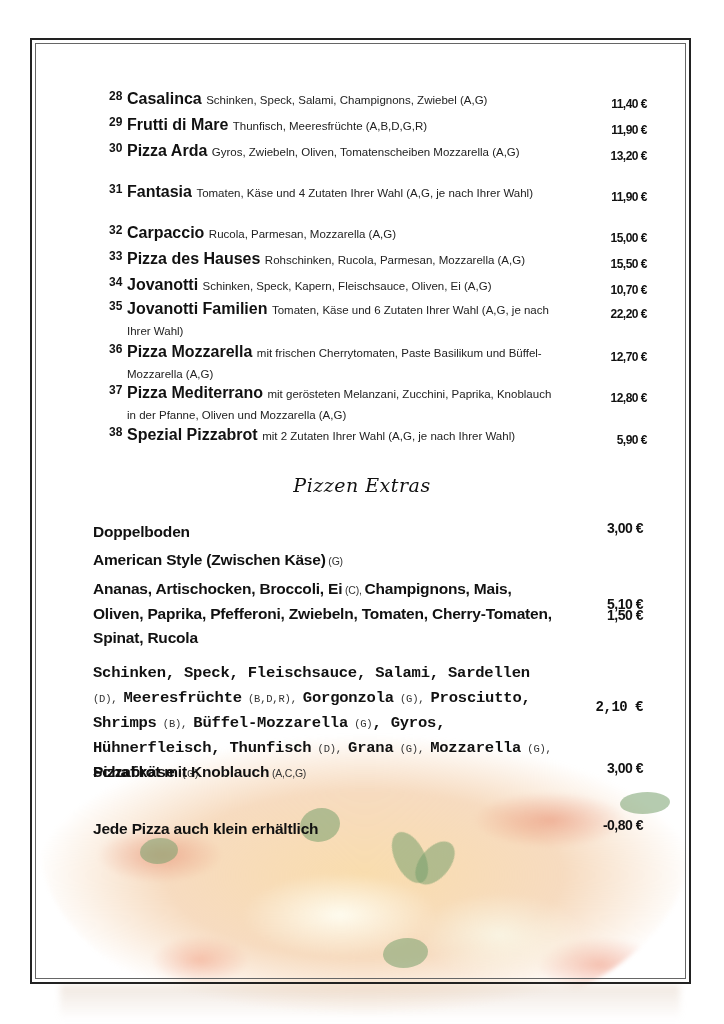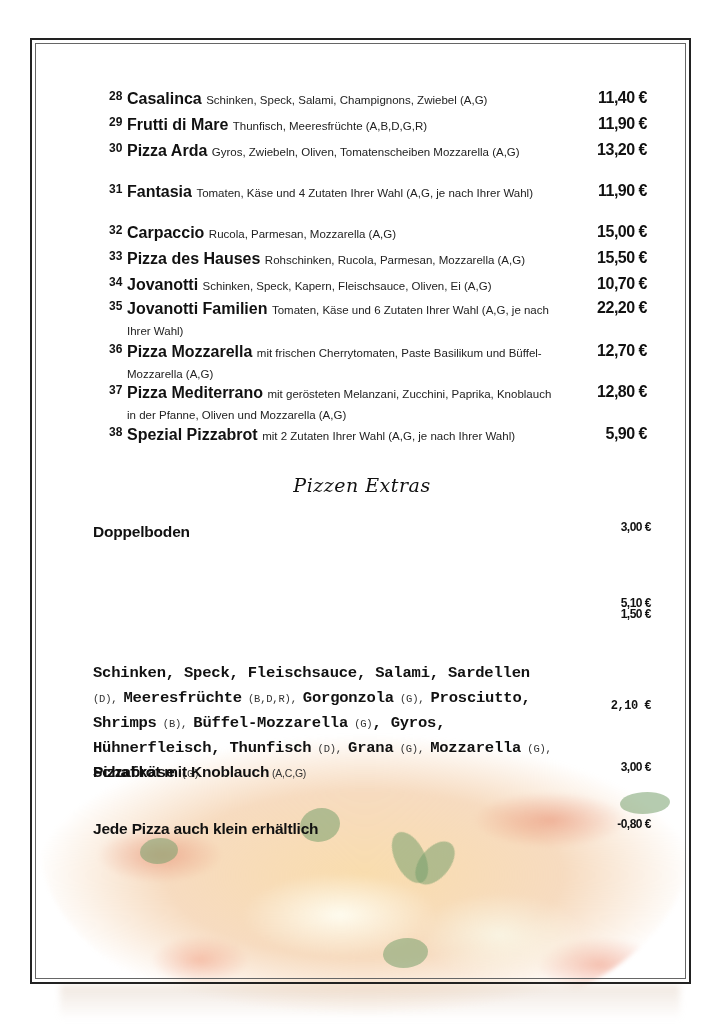--- a/index.html
+++ b/index.html
@@ -38,30 +38,30 @@
     position:absolute; left:35px; top:43px; width:651px; height:936px;
     border:1px solid #666; box-sizing:border-box;
   }
   .content { position:absolute; left:0; top:0; width:724px; height:1024px; }
   
   .item { position:absolute; left:93px; width:560px; }
   .item .num { position:absolute; left:16px; top:0; font-weight:bold; font-size:12px; }
   .item .body { position:absolute; left:34px; top:0; width:440px; line-height:19px; }
   .item .name { font-weight:bold; font-size:16px; }
   .item .desc { font-size:11.5px; color:#222; }
-  .item .price { position:absolute; right:6px; top:0; font-weight:bold; font-size:16px; letter-spacing:-0.5px; }
+  .item .price { position:absolute; right:6px; top:8px; font-weight:bold; font-size:12px; letter-spacing:-0.5px; }
   .section-title {
     position:absolute; left:0; width:724px; top:474px; text-align:center;
     font-family:"DejaVu Serif", serif; font-style:italic; font-size:19px; color:#111;
     letter-spacing:0.5px;
   }
   .extra { position:absolute; left:93px; width:560px; }
   .extra .label { font-weight:bold; font-size:15.5px; line-height:24px; width:470px; letter-spacing:-0.2px; }
   .extra .allergen { font-weight:normal; font-size:10.5px; color:#333; }
-  .extra .price { position:absolute; right:2px; font-weight:bold; font-size:12px; letter-spacing:-0.5px;text-align:right; }
+  .extra .price { position:absolute; right:10px; font-weight:bold; font-size:14px; letter-spacing:-0.5px;text-align:right; }
 </style>
 </head>
 <body>
 
 <div class="pizza-bg"></div>
 <div class="leaf" style="left:300px;top:808px;width:40px;height:34px;"></div>
 <div class="leaf" style="left:395px;top:830px;width:30px;height:55px;transform:rotate(-30deg);"></div>
 <div class="leaf" style="left:420px;top:838px;width:30px;height:50px;transform:rotate(35deg);"></div>
 <div class="leaf" style="left:140px;top:838px;width:38px;height:26px;"></div>
 <div class="leaf" style="left:383px;top:938px;width:45px;height:30px;"></div>
@@ -129,23 +129,25 @@
     <span class="price">5,90 €</span>
   </div>
 
   <div class="section-title">Pizzen Extras</div>
 
   <div class="extra" style="top:520px;">
     <div class="label"><span>Doppelboden</span></div>
     <span class="price" style="top:0;">3,00 €</span>
   </div>
   <div class="extra" style="top:548px;">
+    <div class="label"><span>American Style (Zwischen Käse)</span><span class="allergen"> (G)</span></div>
     <span class="price" style="top:0;margin-top:48px;">5,10 €</span>
   </div>
   <div class="extra" style="top:577px;">
+    <div class="label"><span>Ananas, Artischocken, Broccoli, Ei</span><span class="allergen"> (C), </span><span>Champignons, Mais, Oliven, Paprika, Pfefferoni, Zwiebeln, Tomaten, Cherry-Tomaten, Spinat, Rucola</span></div>
     <span class="price" style="top:30px;">1,50 €</span>
   </div>
   <div class="extra" style="top:661px;font-family:Liberation Mono, monospace;">
     <div class="label" style="width:460px;">
       <span>Schinken, Speck, Fleischsauce, Salami, Sardellen</span><span class="allergen"> (D), </span><span>Meeresfrüchte</span><span class="allergen"> (B,D,R), </span><span>Gorgonzola</span><span class="allergen"> (G), </span><span>Prosciutto, Shrimps</span><span class="allergen"> (B), </span><span>Büffel-Mozzarella</span><span class="allergen"> (G)</span><span>, Gyros, Hühnerfleisch, Thunfisch</span><span class="allergen"> (D), </span><span>Grana</span><span class="allergen"> (G), </span><span>Mozzarella</span><span class="allergen"> (G), </span><span>Schafkäse</span><span class="allergen"> (G)</span>
     </div>
     <span class="price" style="top:38px;margin-left:31px;">2,10 €</span>
   </div>
   <div class="extra" style="top:760px;">
     <div class="label"><span>Pizzabrot mit Knoblauch</span><span class="allergen"> (A,C,G)</span></div>

